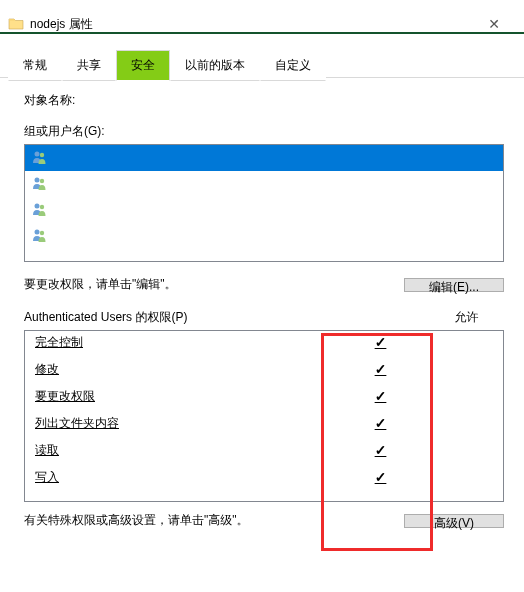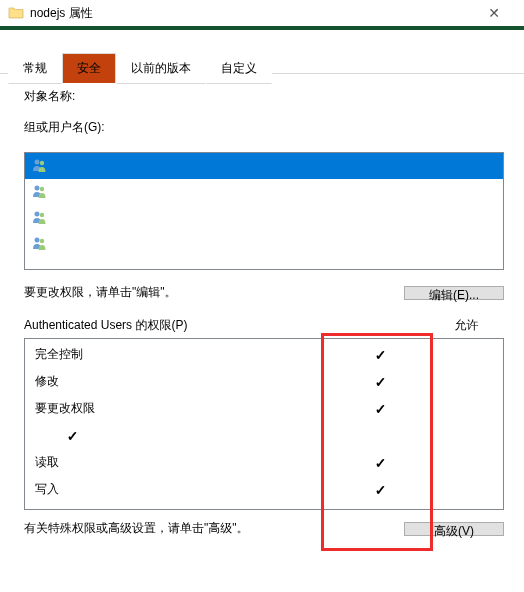--- a/index.html
+++ b/index.html
@@ -8,47 +8,47 @@
       font-size: 12px;
       background: #ffffff;
       width: 524px;
       height: 592px;
       overflow: hidden;
       color: #000;
     }
     .title-bar {
       height: 30px;
       display: flex;
-      align-items: center;
-      padding: 9px 8px;
-      border-bottom: 4px solid #14532d;
+      align-items: flex-start;
+      padding: 16px 8px;
+      border-bottom: 2px solid #14532d;
       font-size: 12px;
     }
     .title-bar .folder-icon {
       margin-right: 6px;
     }
     .tabs {
       display: flex;
       padding-left: 8px;
       margin-top: 12px;
       border-bottom: 1px solid #d9d9d9;
     }
     .tab {
       padding: 6px 14px 6px 14px;
       cursor: pointer;
       position: relative;
-      top: 11px;
+      top: 4px;
       border: 1px solid transparent;
       border-bottom: none;
       background: #fff;
     }
     .tab.active {
       border: 1px solid #d9d9d9;
       border-bottom: 1px solid #fff;
-      background: #c2410c;
+      background: #84cc16;
     }
     .tab:not(.active) {
       border-bottom: 1px solid #d9d9d9;
     }
     .content {
       padding: 14px 20px 10px 24px;
     }
     .row-label {
       margin-bottom: 14px;
       display: flex;
@@ -98,23 +98,24 @@
     .perm-header .col { width: 75px; text-align: center; }
     .perm-list {
       border: 1px solid #828790;
       height: 172px;
       margin-top: 4px;
       position: relative;
       overflow-y: scroll;
     }
     .perm-row {
       display: flex;
-      align-items: flex-end;
+      align-items: flex-start;
       padding: 3px 10px;
       height: 27px;
+      text-decoration: underline;
     }
     .perm-row .perm-name { flex: 1; }
     .perm-row .perm-col { width: 75px; text-align: center; font-size: 14px; }
     .highlight-box {
       border: 3px solid #ef2b2b;
       position: absolute;
       pointer-events: none;
     }
     .highlight1 {
       left: 321px;
@@ -155,33 +156,34 @@
       <path d="M1 3 L6 3 L7.5 4.5 L15 4.5 L15 13 L1 13 Z" fill="#ffe08a" stroke="#caa652" stroke-width="0.6"></path>
       <path d="M1 3 L6 3 L7.5 4.5 L1 4.5 Z" fill="#f5d174"></path>
     </svg>
   </span>
   <span>nodejs 属性</span>
   <span class="close-x">✕</span>
 </div>
 
 <div class="tabs">
   <div class="tab">常规</div>
+  <div class="tab">共享</div>
   <div class="tab active">安全</div>
   <div class="tab">以前的版本</div>
   <div class="tab">自定义</div>
 </div>
 
 <div class="content">
 
   <div class="row-label">
     <span class="label-text">对象名称:</span>
     <span style="margin-left:30px;" class="blur-placeholder"></span>
   </div>
 
-  <div style="margin-bottom:16px;">组或用户名(G):</div>
+  <div style="margin-bottom:4px;">组或用户名(G):</div>
 
   <div class="listbox" id="users-list">
       <div class="list-item selected">
         <svg class="user-icon-svg" width="18" height="18" viewBox="0 0 18 18">
           <circle cx="6" cy="5" r="2.5" fill="#6aa0d8"></circle>
           <path d="M2 14 Q2 9 6 9 Q10 9 10 14 Z" fill="#6aa0d8"></path>
           <circle cx="11" cy="6" r="2.2" fill="#9acb7a"></circle>
           <path d="M7.5 15 Q7.5 10 11 10 Q14.5 10 14.5 15 Z" fill="#9acb7a"></path>
         </svg>
         <span class=""></span>
@@ -235,20 +237,21 @@
         <span class="perm-name">修改</span>
         <span class="perm-col" style="font-weight:bold;">✓</span>
         <span class="perm-col" style="font-weight:bold;"></span>
       </div>
       <div class="perm-row">
         <span class="perm-name">要更改权限</span>
         <span class="perm-col" style="font-weight:bold;">✓</span>
         <span class="perm-col" style="font-weight:bold;"></span>
       </div>
       <div class="perm-row">
+        <span class="perm-name">列出文件夹内容</span>
         <span class="perm-col" style="font-weight:bold;">✓</span>
         <span class="perm-col" style="font-weight:bold;"></span>
       </div>
       <div class="perm-row">
         <span class="perm-name">读取</span>
         <span class="perm-col" style="font-weight:bold;">✓</span>
         <span class="perm-col" style="font-weight:bold;"></span>
       </div>
       <div class="perm-row">
         <span class="perm-name">写入</span>

